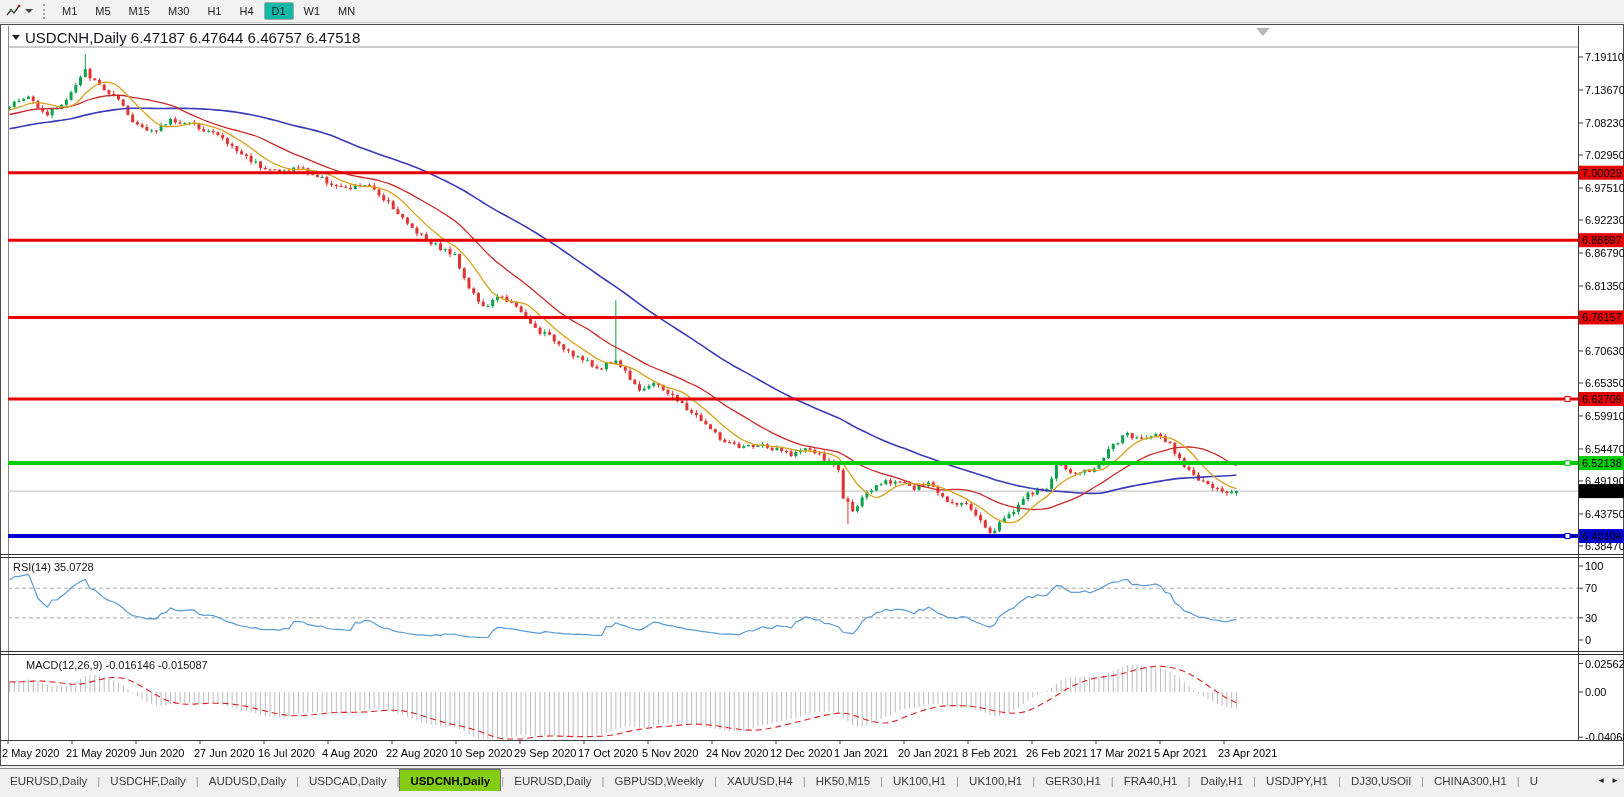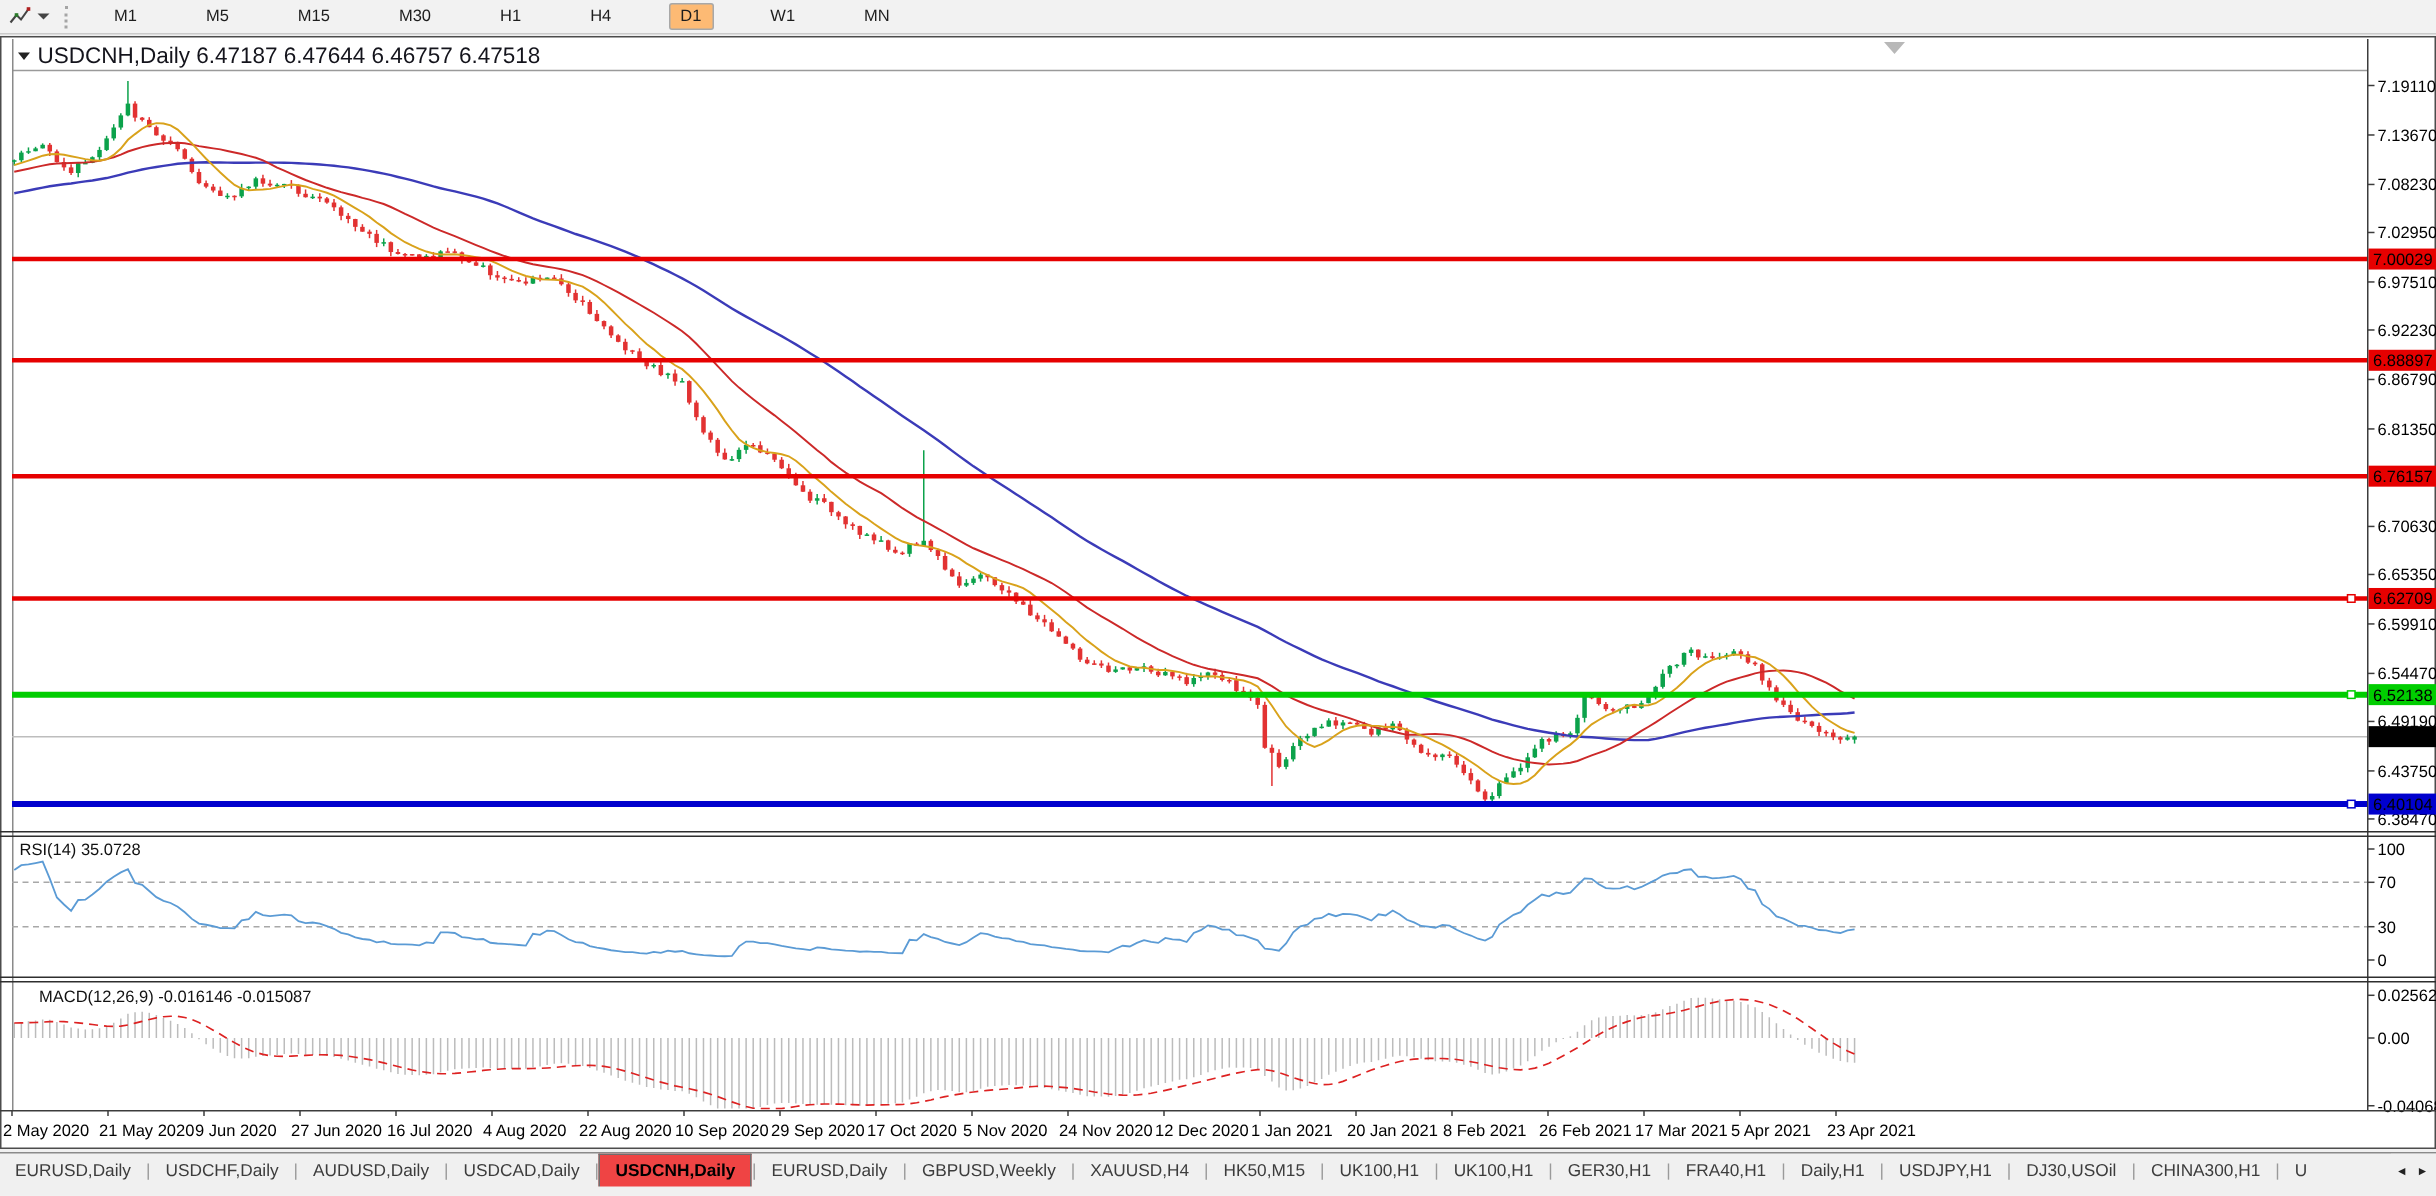--- a/index.html
+++ b/index.html
@@ -4,37 +4,37 @@
 <style>
   html,body{margin:0;padding:0;width:1624px;height:797px;overflow:hidden;background:#f0f0f0;
     font-family:"Liberation Sans",sans-serif;}
   
   .toolbar{position:absolute;top:0;left:0;width:1624px;height:22px;background:#f2f2f2;
     border-bottom:1px solid #cbcbcb;display:flex;align-items:center;font-size:11px;color:#222;z-index:5;}
   .tool-iconbtn{display:flex;align-items:center;gap:2px;padding:2px 4px;margin-left:2px;cursor:pointer;}
   .caret-down{width:0;height:0;border-left:4px solid transparent;border-right:4px solid transparent;
     border-top:4px solid #444;margin-left:2px;}
   .grip{height:15px;border-left:2px dotted #a5a5a5;margin:0 8px 0 6px;}
-  .tfbtn{padding:2px 7px;margin:0 15px;border:1px solid transparent;border-radius:2px;cursor:pointer;color:#1d1d1d;}
-  .tfbtn.active{background:#fdba74;border-color:#a8a8a8;}
+  .tfbtn{padding:2px 7px;margin:0 1px;border:1px solid transparent;border-radius:2px;cursor:pointer;color:#1d1d1d;}
+  .tfbtn.active{background:#14b8a6;border-color:#a8a8a8;}
   
   #cv{position:absolute;left:0;top:0;z-index:1;}
   svg text{font-family:"Liberation Sans",sans-serif;font-size:11px;fill:#000;}
   .overlay-label{position:absolute;z-index:4;font-size:11px;color:#111;white-space:nowrap;}
   #chart-title{top:29px;left:12px;font-size:15px;color:#14141c;display:flex;align-items:center;gap:5px;}
   .tri-down{width:0;height:0;border-left:4px solid transparent;border-right:4px solid transparent;
     border-top:5px solid #222;}
   #rsi-label{top:561px;left:13px;}
   #macd-label{top:659px;left:13px;padding-left:13px;}
   
   .tabbar{position:absolute;top:768px;left:0;width:1624px;height:23px;background:#f0f0f0;
     border-top:1px solid #8a8a8a;display:flex;align-items:stretch;font-size:11.5px;color:#3c3c3c;
     overflow:hidden;z-index:5;}
   .tab{display:flex;align-items:center;padding:0 10px;cursor:pointer;white-space:nowrap;}
-  .tab.active{background:#ef4444;border:1px solid #6f6f6f;border-bottom:none;font-weight:700;color:#000;}
+  .tab.active{background:#84cc16;border:1px solid #6f6f6f;border-bottom:none;font-weight:700;color:#000;}
   .sep{display:flex;align-items:center;color:#9a9a9a;}
   .tab-scroll{position:absolute;right:0;top:0;bottom:0;display:flex;align-items:center;gap:6px;
     padding:0 5px 0 3px;background:#f0f0f0;}
   .tab-scroll span{font-size:8px;color:#222;cursor:pointer;}
   .bottom-strip{position:absolute;top:791px;left:0;width:1624px;height:6px;background:#f0f0f0;z-index:5;}
 </style>
 </head>
 <body>
 
 <div class="toolbar">

